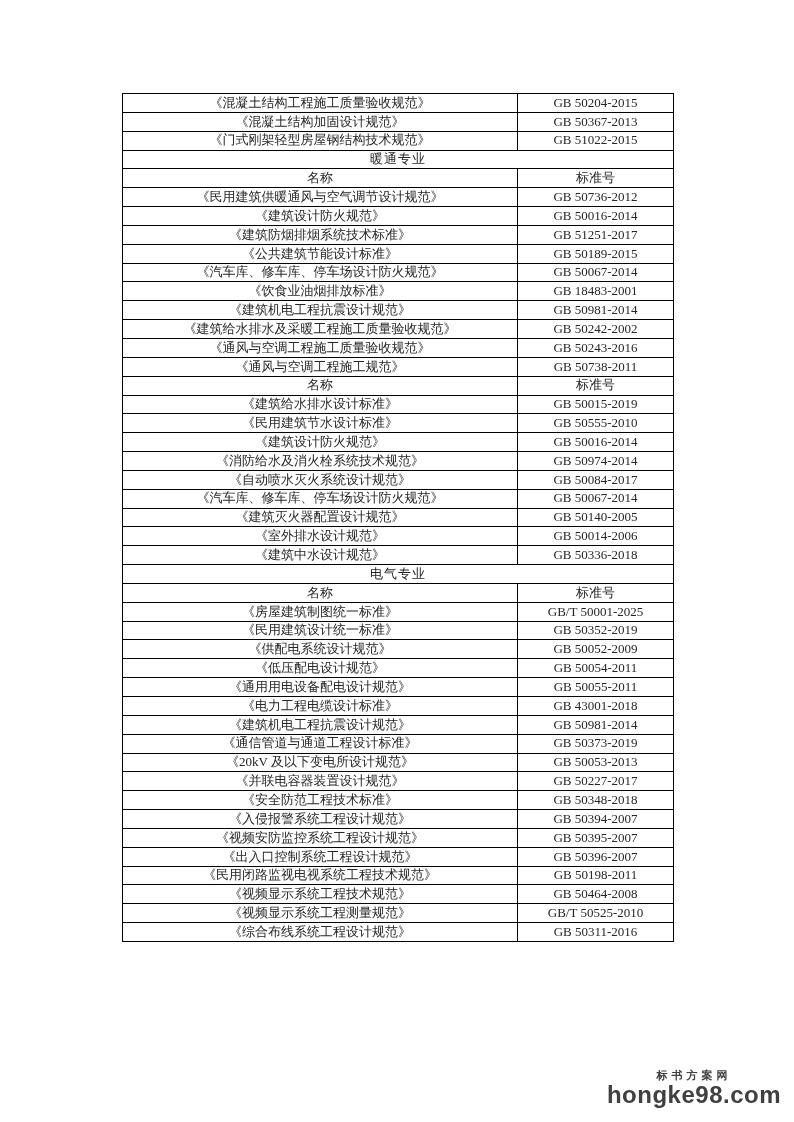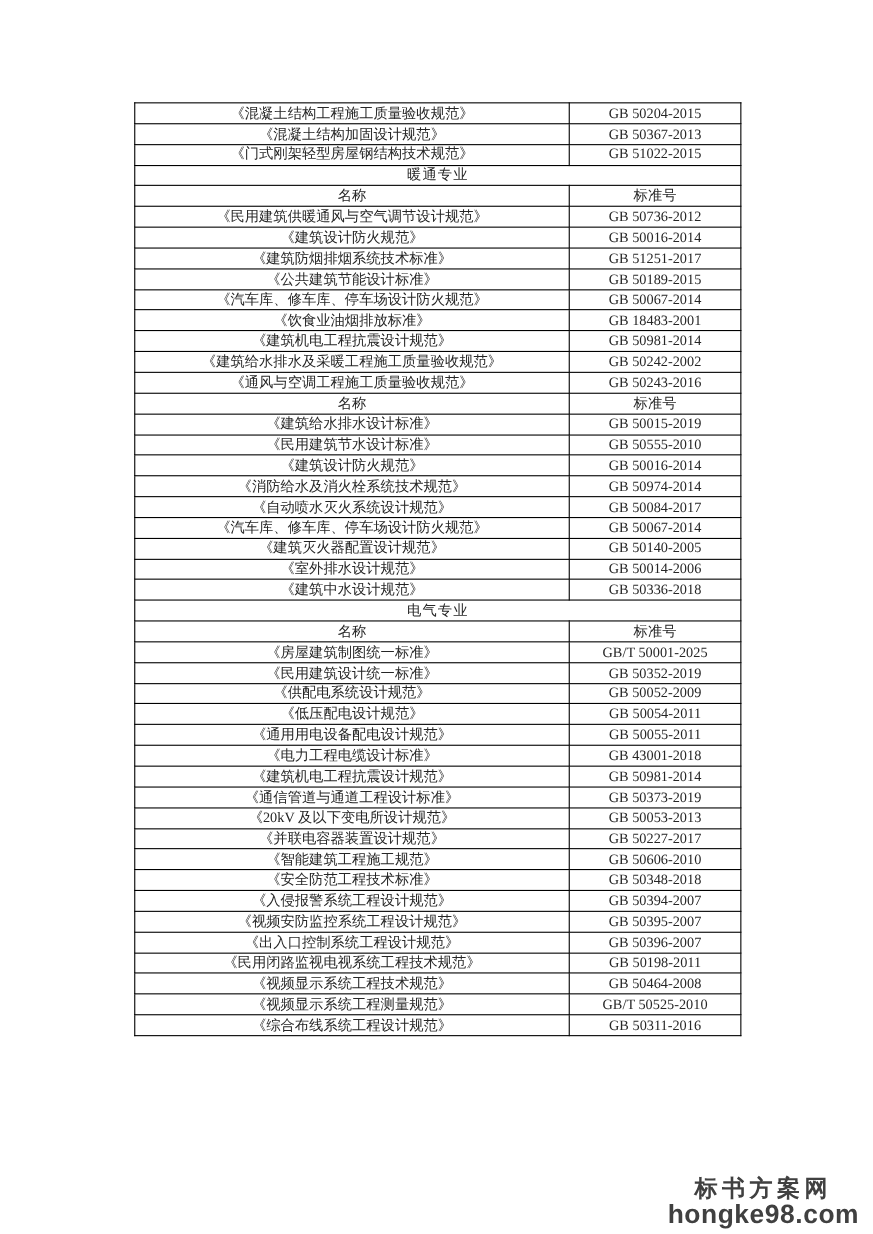--- a/index.html
+++ b/index.html
@@ -42,21 +42,21 @@
     position: absolute;
     top: 1070px;
     right: 13px;
     text-align: center;
     color: #404040;
     font-family: "Liberation Sans", "DejaVu Sans", sans-serif;
     font-weight: 700;
     line-height: 1;
   }
   .watermark .site-name {
-    font-size: 21px;
+    font-size: 11px;
     letter-spacing: 4px;
     margin-bottom: 2px;
   }
   .watermark .site-url {
     font-size: 24px;
     letter-spacing: 0.5px;
   }
 </style>
 </head>
 <body>
@@ -118,20 +118,24 @@
         </tr>
         <tr>
           <td class="name-cell">《建筑给水排水及采暖工程施工质量验收规范》</td>
           <td class="std-cell">GB 50242-2002</td>
         </tr>
         <tr>
           <td class="name-cell">《通风与空调工程施工质量验收规范》</td>
           <td class="std-cell">GB 50243-2016</td>
         </tr>
         <tr>
+          <td class="name-cell">《通风与空调工程施工规范》</td>
+          <td class="std-cell">GB 50738-2011</td>
+        </tr>
+        <tr>
           <td class="name-cell">名称</td>
           <td class="std-cell">标准号</td>
         </tr>
         <tr>
           <td class="name-cell">《建筑给水排水设计标准》</td>
           <td class="std-cell">GB 50015-2019</td>
         </tr>
         <tr>
           <td class="name-cell">《民用建筑节水设计标准》</td>
           <td class="std-cell">GB 50555-2010</td>
@@ -203,24 +207,20 @@
           <td class="name-cell">《通信管道与通道工程设计标准》</td>
           <td class="std-cell">GB 50373-2019</td>
         </tr>
         <tr>
           <td class="name-cell">《20kV 及以下变电所设计规范》</td>
           <td class="std-cell">GB 50053-2013</td>
         </tr>
         <tr>
           <td class="name-cell">《并联电容器装置设计规范》</td>
           <td class="std-cell">GB 50227-2017</td>
-        </tr>
-        <tr>
-          <td class="name-cell">《智能建筑工程施工规范》</td>
-          <td class="std-cell">GB 50606-2010</td>
         </tr>
         <tr>
           <td class="name-cell">《安全防范工程技术标准》</td>
           <td class="std-cell">GB 50348-2018</td>
         </tr>
         <tr>
           <td class="name-cell">《入侵报警系统工程设计规范》</td>
           <td class="std-cell">GB 50394-2007</td>
         </tr>
         <tr>

